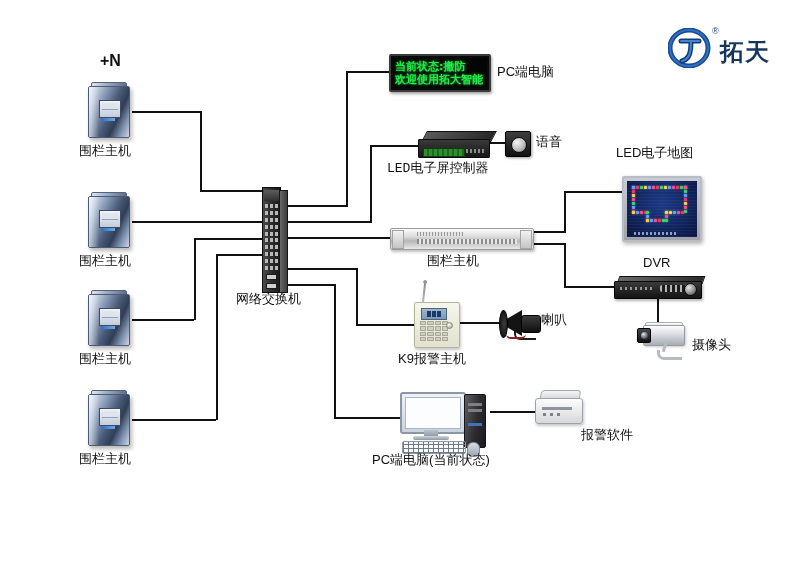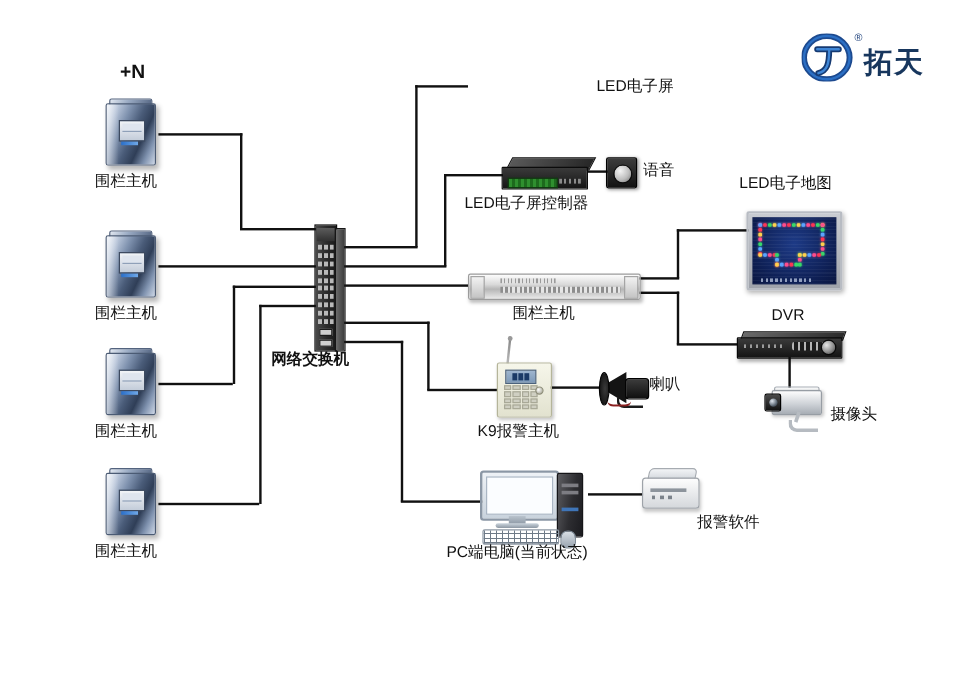--- a/index.html
+++ b/index.html
@@ -345,31 +345,37 @@
           <i></i>
           <i></i>
         </div>
       <div class="sfp">
           <i></i>
           <i></i>
         </div>
     </div>
     <div class="side"></div>
   </div>
-  <div class="lbl" style="left:226px;top:292px;font-weight:bold;">网络交换机</div>
-
-  <div class="lbl" style="left:497px;top:65px;">LED电子屏</div>
+  <div class="lbl" style="left:236px;top:292px;">网络交换机</div>
+
+  <div id="ledscreen">
+    <div class="inner">
+      <div class="row">当前状态:撤防</div>
+      <div class="row">欢迎使用拓大智能</div>
+    </div>
+  </div>
+  <div class="lbl" style="left:497px;top:65px;">PC端电脑</div>
 
   <div id="ledctrl">
     <div class="top"></div>
       <div class="front"></div>
       <div class="green"></div>
       <div class="dots"></div>
   </div>
-  <div class="lbl" style="left:387px;top:162px;">LED电子屏控制器</div>
+  <div class="lbl" style="left:387px;top:162px;font-family:Liberation Mono, monospace;">LED电子屏控制器</div>
 
   <div id="voice"></div>
   <div class="lbl" style="left:536px;top:135px;text-align:right;">语音</div>
 
   <div id="linkage">
     <div class="ear l"></div>
       <div class="ear r"></div>
     <div class="txt"></div>
       <div class="strip"></div>
   </div>

